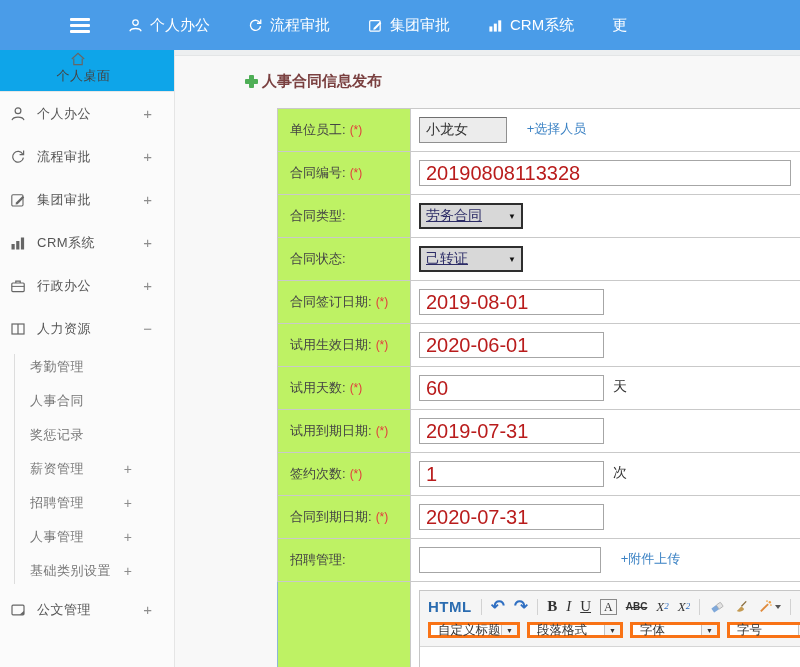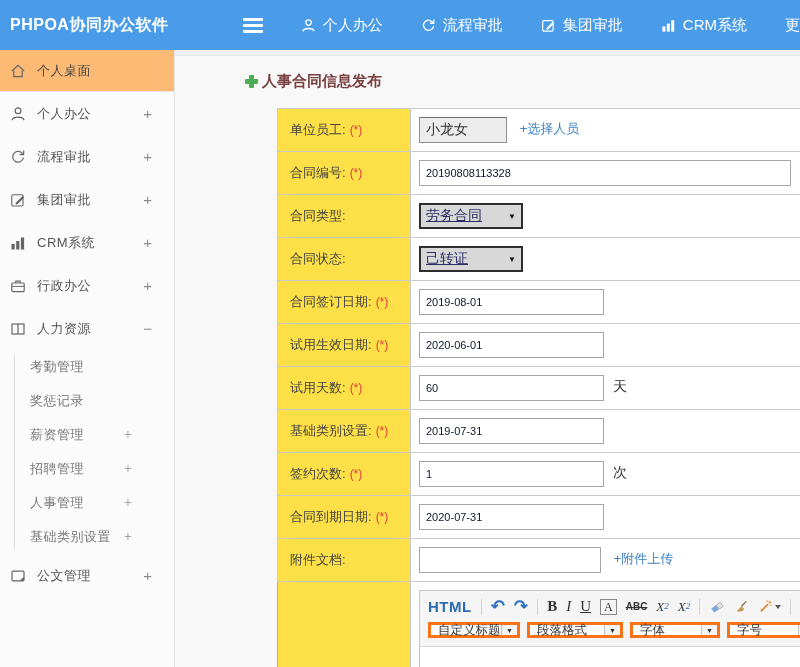--- a/index.html
+++ b/index.html
@@ -21,54 +21,54 @@
   .nav { display:flex; align-items:center; }
   .nav-item { display:flex; align-items:center; gap:7px; margin-left:38px; font-size:15px; color:#fff; text-decoration:none; cursor:pointer; white-space:nowrap; }
   .nav-item svg { display:block; }
 
   
   .layout { display:flex; height:617px; }
 
   
   .sidebar { width:175px; background:#fbfbfb; border-right:1px solid #e5e5e5; height:100%; overflow:hidden; flex:none; }
   .side-item { display:flex; align-items:center; height:43px; padding:0 16px 0 9px; color:#555; cursor:pointer; font-size:13px; }
-  .side-item.desktop { height:42px; background:#fdba74; border-bottom:1px solid #e7e7e7; color:#444; }
+  .side-item.desktop { height:42px; background:#0ea5e9; border-bottom:1px solid #e7e7e7; color:#444;flex-direction:column; }
   .sicon { width:17px; height:17px; margin-right:11px; color:#666; display:flex; align-items:center; justify-content:center; }
   .sicon svg { display:block; }
   .slabel { flex:1; letter-spacing:0.5px; }
   .sexpand { color:#8d8d8d; font-size:15px; font-weight:400; padding-right:6px; }
   .submenu { position:relative; }
   .submenu::before { content:""; position:absolute; left:14px; top:4px; bottom:4px; width:1px; background:#ddd; }
-  .sub-item { display:flex; align-items:center; height:34px; padding:0 16px 0 30px; color:#777; cursor:pointer; font-size:13px;font-family:Liberation Serif, serif; }
+  .sub-item { display:flex; align-items:center; height:34px; padding:0 16px 0 30px; color:#777; cursor:pointer; font-size:13px; }
   .sub-item .slabel { flex:1; }
   .sub-item .sexpand { padding-right:26px; font-size:14px; }
 
   
   .main { flex:1; background:#f8f8f8; overflow:hidden; position:relative; }
   .top-strip { height:6px; background:#edeff0; border-bottom:1px solid #e3e5e6; }
   .page-title { margin:16px 0 0 70px; display:flex; align-items:center; gap:4px; font-size:15px; font-weight:bold; color:#7a4040; }
   .plus-icon { position:relative; width:13px; height:13px; display:inline-block; flex:none; }
   .plus-icon::before { content:""; position:absolute; left:4px; top:0; width:5px; height:13px; background:#4eae56; border-radius:1px; }
   .plus-icon::after  { content:""; position:absolute; top:4px; left:0; height:5px; width:13px; background:#4eae56; border-radius:1px; }
 
   
   table.form-table { border-collapse:collapse; margin:17px 0 0 102px; table-layout:fixed; width:580px; }
   .form-table td { border:1px solid #c9c9c9; height:43px; padding:0; vertical-align:middle; }
-  td.lbl { width:133px; background:#fde047; padding-left:12px; font-size:13px; color:#444; }
+  td.lbl { width:133px; background:#bef264; padding-left:12px; font-size:13px; color:#444; }
   td.fld { background:#fff; padding-left:8px; }
   .req { color:#e23c3c; margin-left:4px; font-size:12px; }
 
-  .inp { height:26px; border:1px solid #a6a6a6; font-size:11px; padding:0 6px; color:#0f172a; vertical-align:middle; font-family:"Liberation Sans","DejaVu Sans",sans-serif; background:#fff; }
+  .inp { height:26px; border:1px solid #a6a6a6; font-size:20px; padding:0 6px; color:#b91c1c; vertical-align:middle; font-family:"Liberation Sans","DejaVu Sans",sans-serif; background:#fff; }
   .inp-employee { width:88px; background:#ececec; border:1px solid #909090; border-top-color:#6f6f6f; font-size:14px; color:#333; }
   .inp-wide { width:372px; }
   .inp-date { width:185px; }
   .inp-num  { width:185px; }
   .inp-attach { width:182px; }
   .suffix { margin-left:9px; font-size:14px; color:#333; }
-  .lnk { color:#3b82c4; text-decoration:none; font-size:13px; margin-left:9px; cursor:pointer; }
+  .lnk { color:#3b82c4; text-decoration:none; font-size:13px; margin-left:16px; cursor:pointer; }
 
   .fsel { display:inline-flex; align-items:center; justify-content:space-between; width:104px; height:26px; background:#d8d8d8; border:2px solid #2e2e2e; padding:7px 5px; cursor:pointer; vertical-align:middle; }
   .fsel .selval { font-size:14px; color:#2b2b66; text-decoration:underline; white-space:nowrap; }
   .fsel .selarrow { font-size:8px; color:#111; margin-left:4px; }
 
   
   tr.editor-tr td { height:130px; vertical-align:top; }
   tr.editor-tr td.fld { border-left-color:#8fb6d9; padding:8px 0 0 8px; }
   tr.editor-tr td.lbl { border-left-color:#8fb6d9; }
   .editor { width:560px; border:1px solid #c6c6c6; background:#f5f5f5; }
@@ -95,21 +95,20 @@
   .dd { display:inline-flex; align-items:stretch; background:#fff; border:3px solid #f97316; height:16px; cursor:pointer; }
   .ddval { display:flex; align-items:center; padding:0 7px; font-size:12.5px; color:#333; white-space:nowrap; }
   .dd-1 .ddval { width:70px; } .dd-2 .ddval { width:74px; } .dd-3 .ddval { width:68px; } .dd-4 .ddval { width:68px; }
   .ddarr { width:16px; border-left:1px solid #c2c2c2; display:flex; align-items:center; justify-content:center; font-size:7px; color:#333; background:#f4f4f4; }
   .editor-content { background:#fff; border-top:1px solid #d6d6d6; height:62px; }
 </style>
 </head>
 <body>
 
 <div class="header">
-  <div class="brand">PHPOA协同办公软件</div>
   <div class="hamburger">
       <span></span>
       <span></span>
       <span></span>
     </div>
   <nav class="nav">
     <a class="nav-item">
       <span>
           <svg width="15" height="15" viewBox="0 0 16 16">
             <circle cx="8" cy="4.8" r="2.9" fill="none" stroke="#fff" stroke-width="1.4"></circle>
@@ -234,20 +233,24 @@
       <span class="slabel">人力资源</span>
       <span class="sexpand">−</span>
     </div>
 
     <div class="submenu">
       <div class="sub-item">
         <span class="slabel">考勤管理</span>
         <span class="sexpand"></span>
       </div>
       <div class="sub-item">
+        <span class="slabel">人事合同</span>
+        <span class="sexpand"></span>
+      </div>
+      <div class="sub-item">
         <span class="slabel">奖惩记录</span>
         <span class="sexpand"></span>
       </div>
       <div class="sub-item">
         <span class="slabel">薪资管理</span>
         <span class="sexpand">+</span>
       </div>
       <div class="sub-item">
         <span class="slabel">招聘管理</span>
         <span class="sexpand">+</span>
@@ -357,21 +360,21 @@
         <td class="lbl">
           <span>试用天数:</span><span class="req">(*)</span>
         </td>
         <td class="fld">
           <input class="inp inp-num" value="60" style=""><span class="suffix">天</span>
         </td>
       </tr>
 
       <tr>
         <td class="lbl">
-          <span>基础类别设置:</span><span class="req">(*)</span>
+          <span>试用到期日期:</span><span class="req">(*)</span>
         </td>
         <td class="fld">
           <input class="inp inp-date" value="2019-07-31" style="">
         </td>
       </tr>
 
       <tr>
         <td class="lbl">
           <span>签约次数:</span><span class="req">(*)</span>
         </td>
@@ -384,21 +387,21 @@
         <td class="lbl">
           <span>合同到期日期:</span><span class="req">(*)</span>
         </td>
         <td class="fld">
           <input class="inp inp-date" value="2020-07-31" style="">
         </td>
       </tr>
 
       <tr>
         <td class="lbl">
-          <span>附件文档:</span><span class="req"></span>
+          <span>招聘管理:</span><span class="req"></span>
         </td>
         <td class="fld">
           <input class="inp inp-attach" value="" style="">
           <a class="lnk">+附件上传</a>
         </td>
       </tr>
 
       <tr class="editor-tr">
         <td class="lbl"></td>
         <td class="fld">

